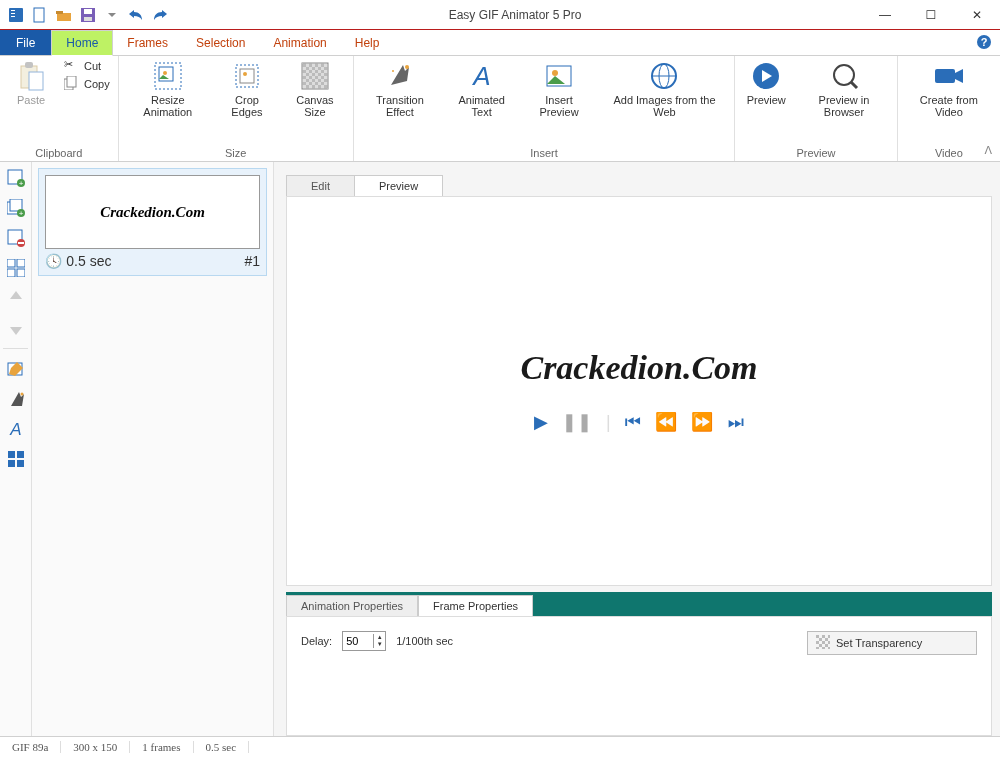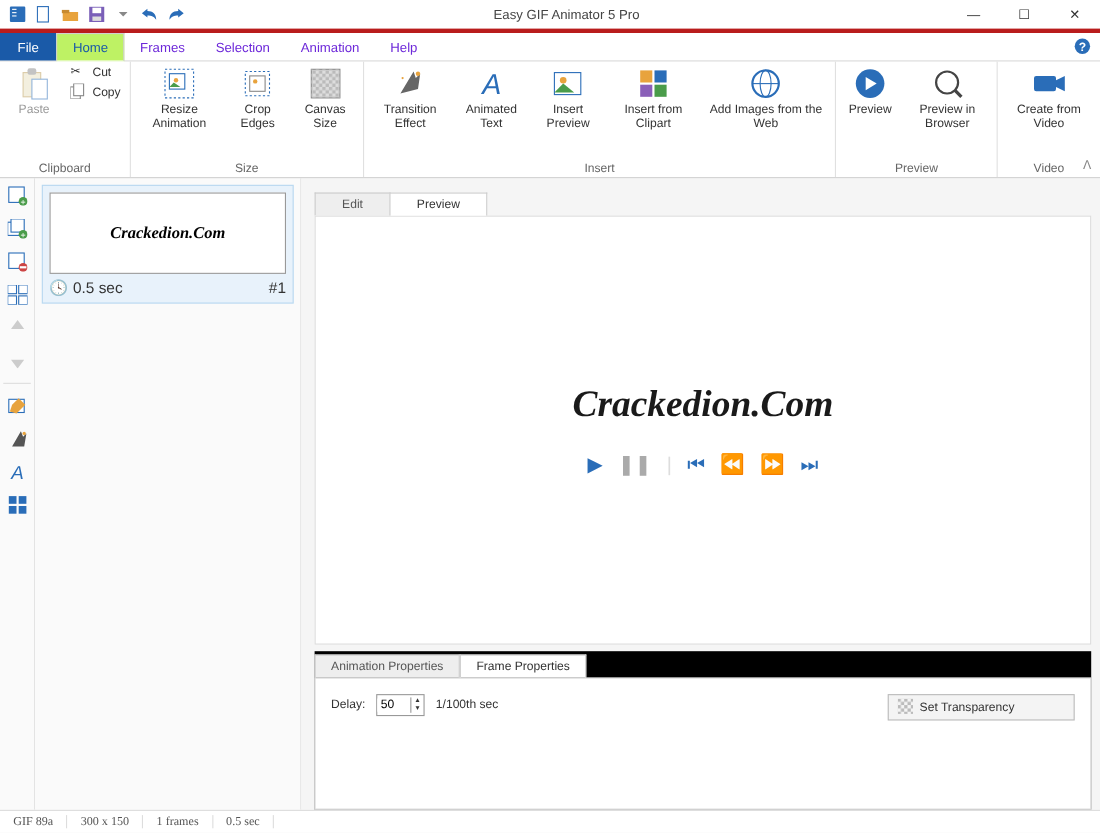--- a/index.html
+++ b/index.html
@@ -1,29 +1,29 @@
 <!DOCTYPE html>
 <html><head>
 <meta charset="utf-8">
 <style>
 * { box-sizing: border-box; margin: 0; padding: 0; font-family: "Segoe UI", Tahoma, sans-serif; }
 body { background: #fff; width: 1000px; height: 757px; overflow: hidden; position: relative; }
 
 
-.titlebar { height: 30px; display: flex; align-items: center; border-bottom: 4px solid #b91c1c; }
+.titlebar { height: 30px; display: flex; align-items: center; border-bottom: 1px solid #b91c1c; }
 .titlebar .qat { display: flex; gap: 8px; padding-left: 8px; align-items: center; }
 .titlebar .qat-item { width: 16px; height: 16px; display: flex; align-items: center; justify-content: center; }
 .titlebar .title { flex: 1; text-align: center; font-size: 12px; color: #444; }
 .titlebar .winbtns { display: flex; }
 .titlebar .winbtn { width: 46px; height: 30px; display: flex; align-items: center; justify-content: center; font-size: 12px; color: #333; }
 
 
 .menubar { height: 26px; display: flex; align-items: stretch; border-bottom: 1px solid #d0d0d0; background: #fff; position: relative; }
 .menubar .file-btn { background: #1a5aa8; color: #fff; font-size: 12px; padding: 0 16px; display: flex; align-items: center; }
-.menubar .tab { font-size: 12px; color: #6d28d9; padding: 0 14px; display: flex; align-items: center; }
+.menubar .tab { font-size: 12px; color: #c2410c; padding: 0 14px; display: flex; align-items: center; }
 .menubar .tab.active { color: #1a5aa8; border: 1px solid #d0d0d0; border-bottom: 1px solid #fff; margin-bottom: -1px; background: #bef264; }
 .menubar .help-icon { position: absolute; right: 8px; top: 4px; color: #1a5aa8; }
 
 
 .ribbon { height: 106px; display: flex; border-bottom: 1px solid #d0d0d0; background: #fff; position: relative; }
 .rgroup { display: flex; flex-direction: column; border-right: 1px solid #e0e0e0; padding: 2px 4px 0 4px; }
 .rgroup .items { display: flex; align-items: flex-start; flex: 1; gap: 2px; }
 .rgroup .glabel { font-size: 11px; color: #666; text-align: center; padding: 2px 0; }
 .ritem { display: flex; flex-direction: column; align-items: center; justify-content: flex-start; padding: 2px 4px; text-align: center; font-size: 11px; color: #333; min-width: 54px; }
 .ritem .ricon { width: 32px; height: 32px; margin-bottom: 2px; display: flex; align-items: center; justify-content: center; }
@@ -54,21 +54,21 @@
 .tabbar { height: 24px; display: flex; align-items: flex-end; padding-left: 12px; margin-top: 10px; text-align: right; }
 .tabbar .mtab { font-size: 11px; padding: 4px 24px; color: #555; background: #eee; border: 1px solid #ccc; border-bottom: none; margin-right: -1px; }
 .tabbar .mtab.active { background: #fff; color: #333; position: relative; z-index: 2; }
 
 .preview-area { flex: 1; background: #fff; margin: 0 8px 6px 12px; border: 1px solid #ddd; display: flex; flex-direction: column; align-items: center; justify-content: center; position: relative; }
 .preview-text { font-family: Georgia, "Times New Roman", serif; font-style: italic; font-weight: bold; font-size: 34px; color: #1a1a1a; }
 .playback { display: flex; gap: 14px; margin-top: 24px; color: #2a6db8; font-size: 18px; align-items: center; }
 .playback .pbtn { cursor: default; }
 .playback .sep { color: #ddd; }
 
-.props { margin: 0 8px 0 12px; background: #000000; }
+.props { margin: 0 8px 0 12px; background: #0f766e; }
 .props .ptabbar { height: 24px; display: flex; align-items: flex-end; }
 .props .ptab { font-size: 11px; padding: 4px 14px; color: #555; background: #eee; border: 1px solid #ccc; border-bottom: none; }
 .props .ptab.active { background: #fff; color: #333; }
 .props .pbody { background: #fff; border: 1px solid #ddd; padding: 14px; display: flex; align-items: flex-start; gap: 14px; height: 120px; position: relative; }
 .props .delay-row { display: flex; align-items: center; gap: 10px; font-size: 11px; color: #333; }
 .props .spin { width: 44px; height: 20px; border: 1px solid #999; background: #fff; font-size: 11px; display: flex; align-items: center; position: relative; }
 .props .spin input { border: none; width: 30px; font-size: 11px; padding-left: 3px; outline: none; }
 .props .spin .spinbtns { display: flex; flex-direction: column; font-size: 6px; line-height: 7px; border-left: 1px solid #999; width: 13px; text-align: center; }
 .props .rightbtns { position: absolute; right: 14px; top: 14px; display: flex; gap: 6px; }
 .props .rbtn { width: 170px; height: 24px; background: #f4f4f4; border: 1px solid #bbb; font-size: 11px; display: flex; align-items: center; gap: 6px; padding: 0 8px; color: #333; }
@@ -248,31 +248,20 @@
       <div class="ritem">
         <div class="ricon">
             <svg width="30" height="30">
               <rect x="3" y="5" width="24" height="20" fill="#fff" stroke="#2a6db8"></rect>
               <circle cx="11" cy="12" r="3" class="ic-orange"></circle>
               <path d="M3 23l8-8 10 8z" class="ic-green"></path>
             </svg>
           </div>
         <div class="rtext">Insert Preview</div>
       </div>
-      <div class="ritem">
-        <div class="ricon">
-            <svg width="30" height="30">
-              <rect x="3" y="3" width="11" height="11" class="ic-orange"></rect>
-              <rect x="16" y="3" width="11" height="11" class="ic-blue"></rect>
-              <rect x="3" y="16" width="11" height="11" fill="#8a5fb8"></rect>
-              <rect x="16" y="16" width="11" height="11" class="ic-green"></rect>
-            </svg>
-          </div>
-        <div class="rtext">Insert from Clipart</div>
-      </div>
       <div class="ritem" style="min-width:74px">
         <div class="ricon">
             <svg width="30" height="30">
               <circle cx="15" cy="15" r="12" fill="none" stroke="#2a6db8" stroke-width="2"></circle>
               <ellipse cx="15" cy="15" rx="5" ry="12" fill="none" stroke="#2a6db8"></ellipse>
               <line x1="3" y1="15" x2="27" y2="15" stroke="#2a6db8"></line>
             </svg>
           </div>
         <div class="rtext">Add Images from the Web</div>
       </div>

